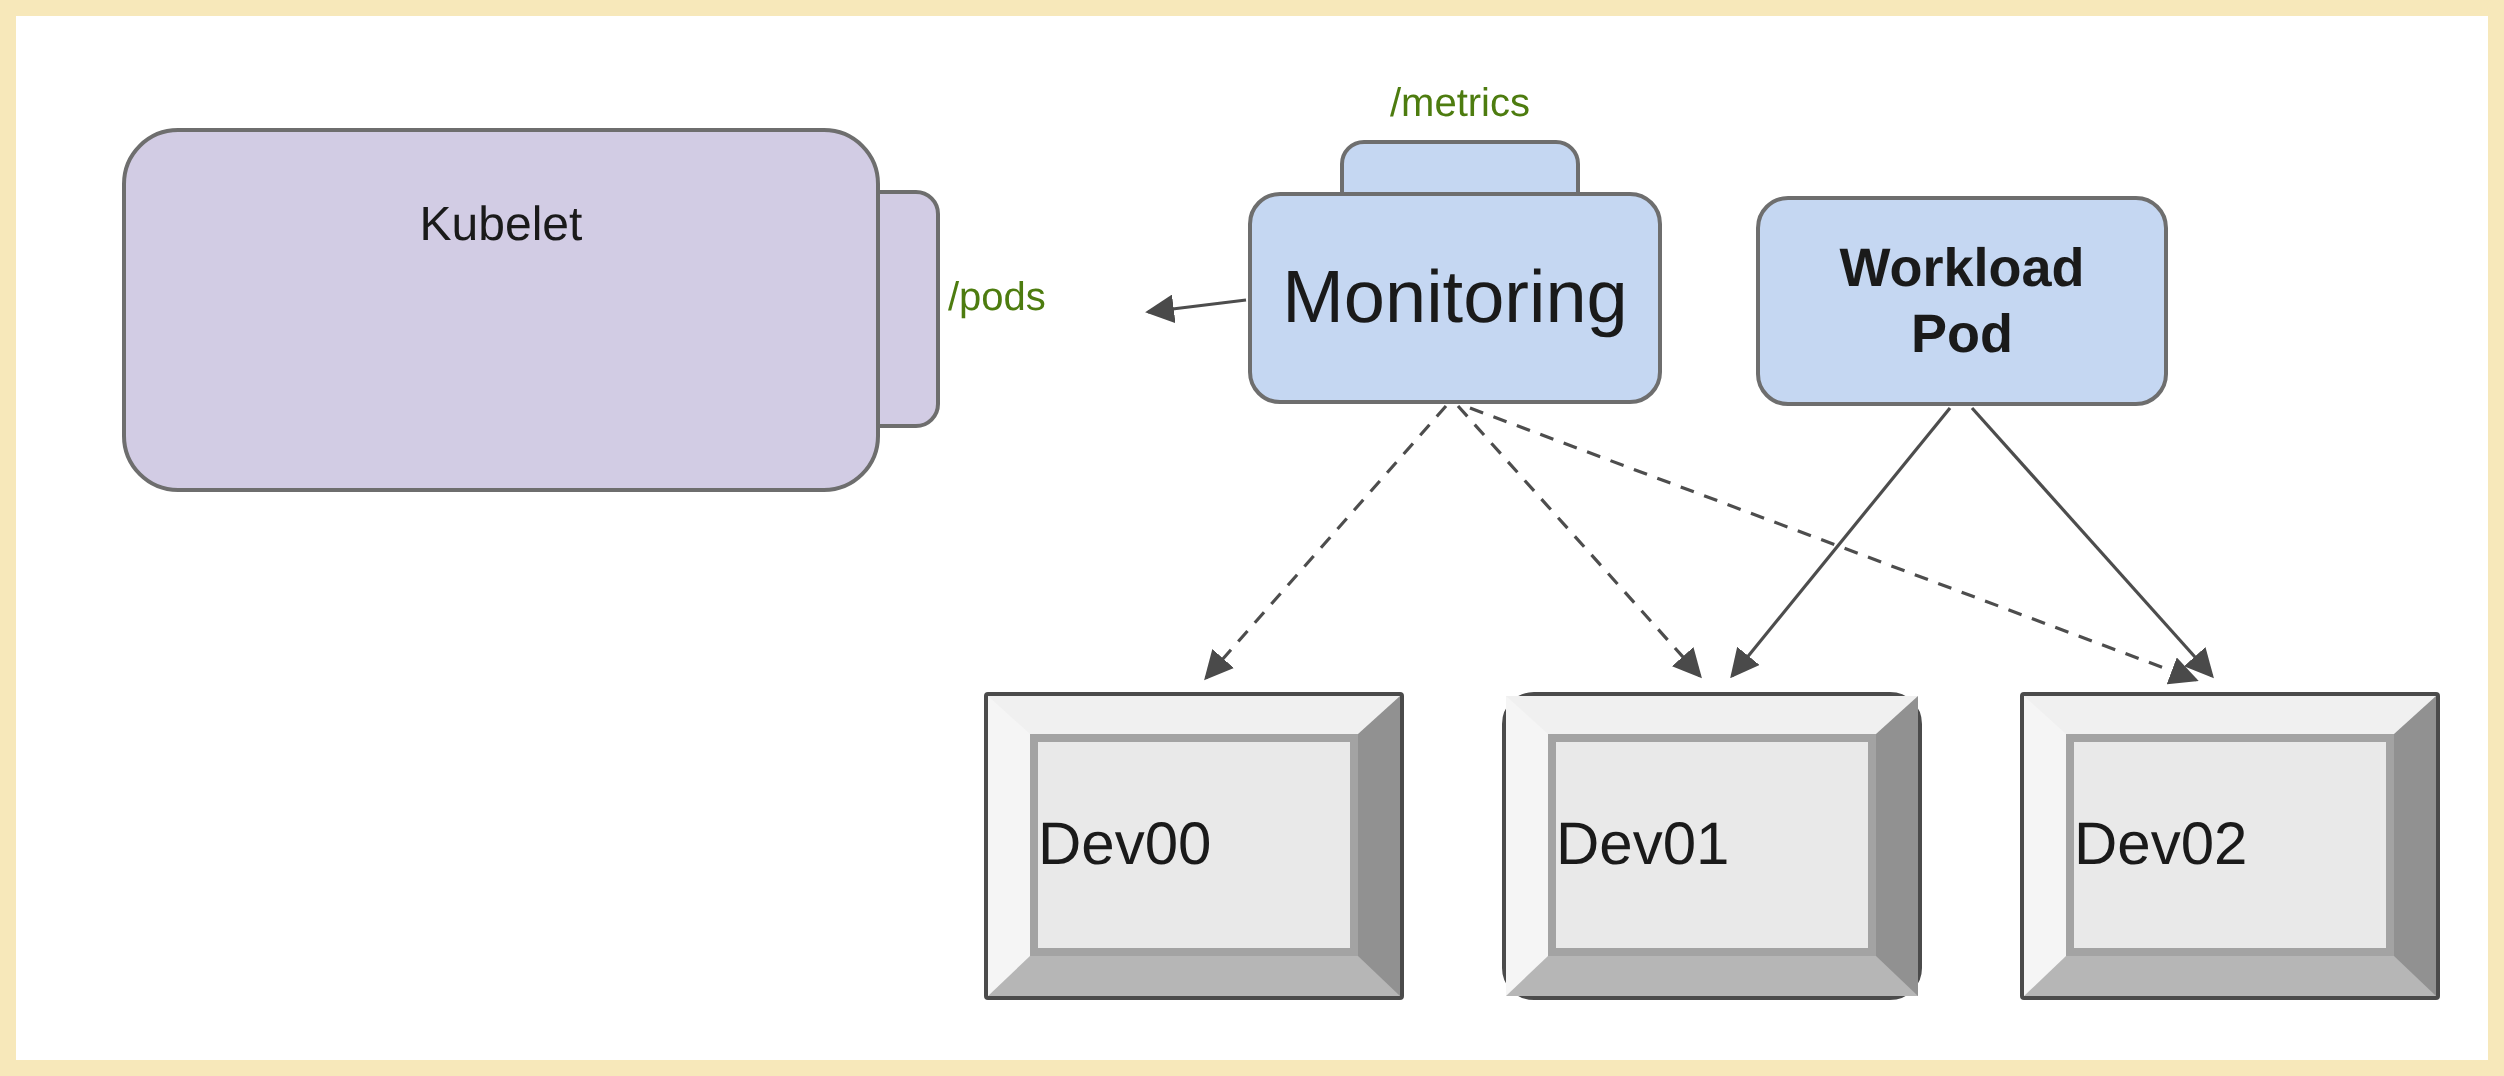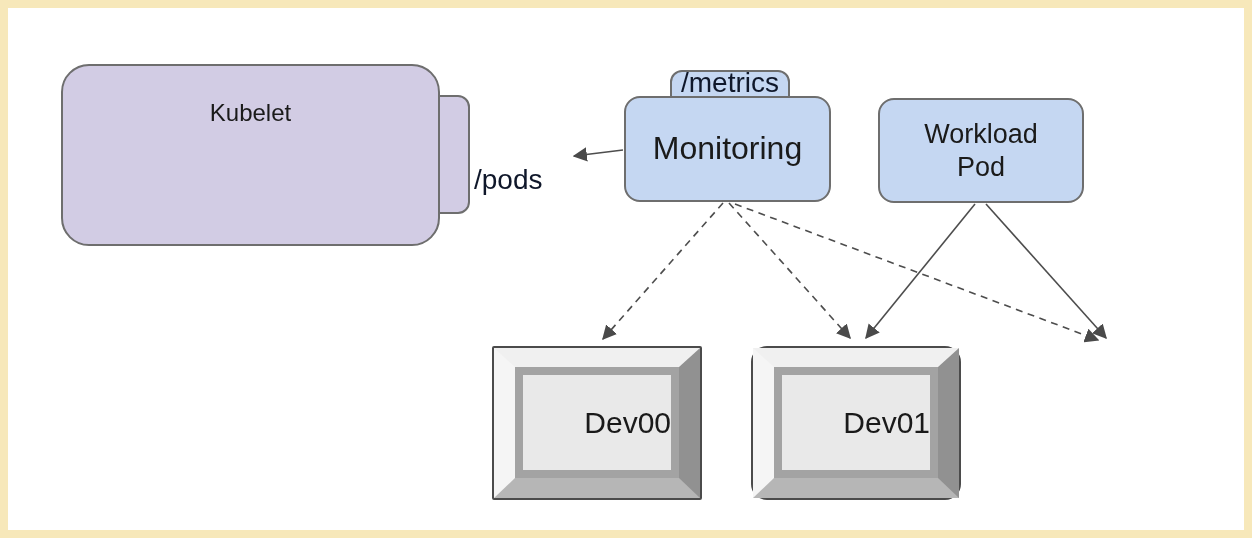--- a/index.html
+++ b/index.html
@@ -57,38 +57,38 @@
     left: 662px; top: 62px;
     width: 120px; height: 34px;
     border-radius: 12px 12px 0 0;
     z-index: 2;
   }
   .monitoring {
     left: 616px; top: 88px;
     width: 207px; height: 106px;
     border-radius: 16px;
     z-index: 3;
-    font-size: 32px;
+    font-size: 37px;
   }
   .workload {
     left: 870px; top: 90px;
     width: 206px; height: 105px;
     border-radius: 16px;
     z-index: 3;
     font-size: 27px;
+    font-weight: bold;
   }
 
   
   .endpoint-label {
     position: absolute;
     z-index: 4;
-    font-size: 28px;
-    color: #0f172a;
+    font-size: 20px;
+    color: #4d7c0f;
     white-space: nowrap;
-    margin-top: 26px;
   }
   .pods-label    { left: 466px; top: 130px; text-align: center; }
   .metrics-label { left: 655px; top: 33px; width: 134px; text-align: center; }
 
   
   .device {
     position: absolute;
     top: 338px;
     width: 210px; height: 154px;
     border: 2px solid #4b4b4b;
@@ -100,24 +100,24 @@
   .device-dev02 { left: 1002px; }
   .bevel {
     width: 100%; height: 100%;
     border-style: solid;
     border-width: 19px 21px 20px 21px;
     border-color: #f0f0f0 #919191 #b6b6b6 #f5f5f5;
   }
   .face {
     width: 100%; height: 100%;
     background: #e9e9e9;
-    border: 8px solid #a3a3a3;
+    border: 4px solid #a3a3a3;
     display: flex;
     align-items: center;
-    justify-content: flex-end;
+    justify-content: flex-start;
     font-size: 30px;
   }
 </style>
 </head>
 <body>
 
 <div class="canvas">
 
   <svg class="edges" viewBox="0 0 1252 538" xmlns="http://www.w3.org/2000/svg">
     <defs>
@@ -157,14 +157,21 @@
       </div>
     </div>
   </div>
   <div class="device device-dev01">
     <div class="bevel">
       <div class="face">
         <span>Dev01</span>
       </div>
     </div>
   </div>
+  <div class="device device-dev02">
+    <div class="bevel">
+      <div class="face">
+        <span>Dev02</span>
+      </div>
+    </div>
+  </div>
 
 </div>
 
 </body></html>

